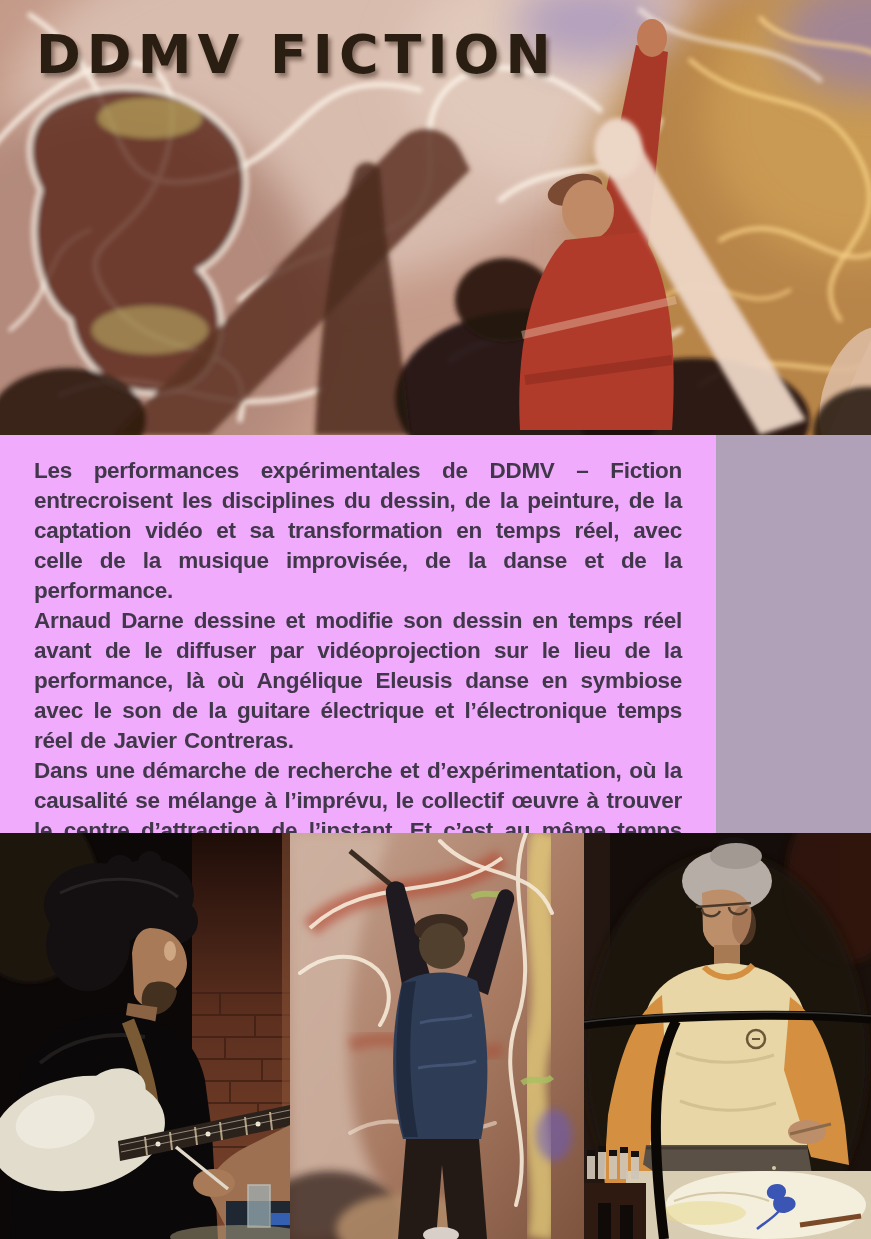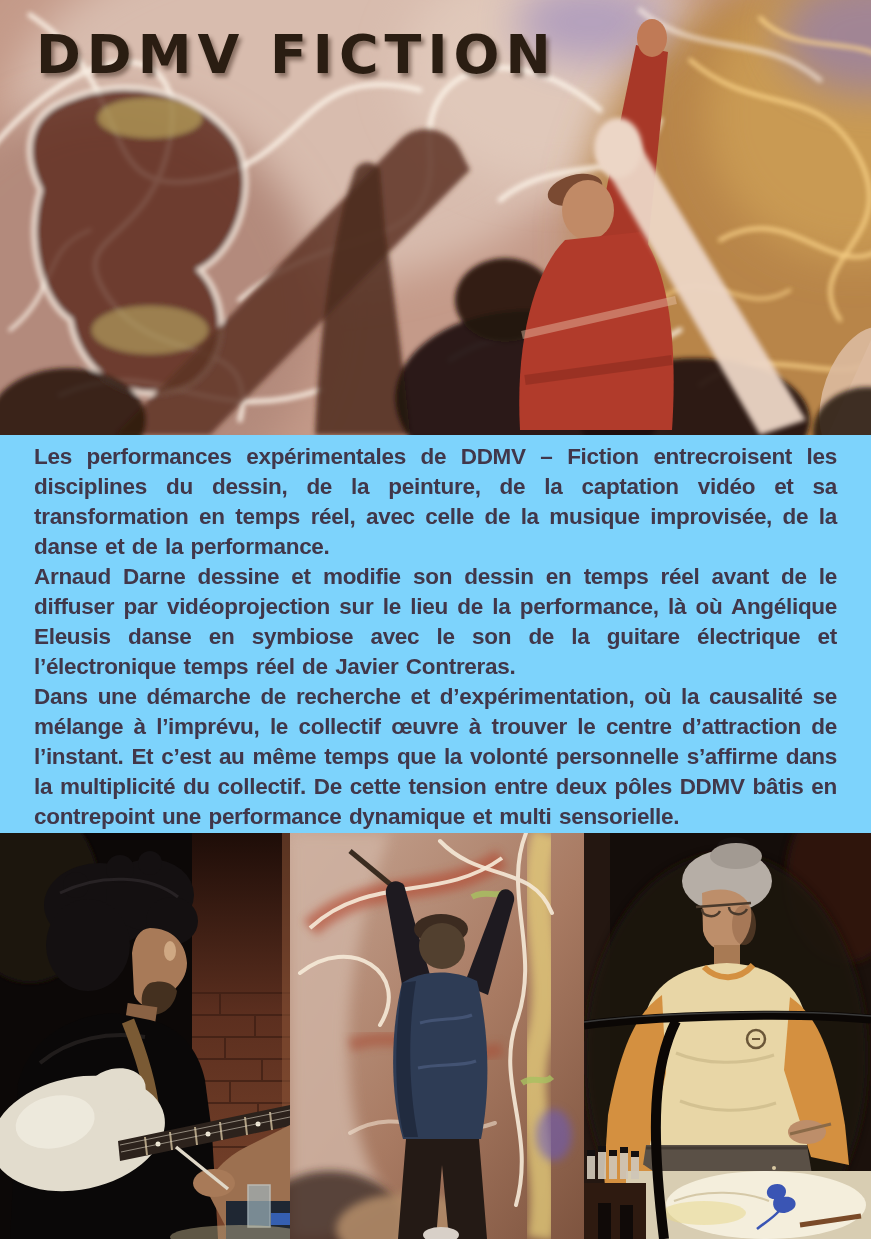--- a/index.html
+++ b/index.html
@@ -14,22 +14,22 @@
   .hero-title{
     position:absolute;top:28px;left:36px;margin:0;
     font-family:"DejaVu Sans",sans-serif;font-weight:bold;
     font-size:54px;line-height:1;letter-spacing:6px;
     color:#2a1d12;
     text-shadow:3px 4px 4px rgba(42,20,8,.45);
     white-space:nowrap;
   }
   
   .textband{
-    box-sizing:border-box;width:871px;height:398px;
-    padding:7px 34px 0 34px;background:#7dd3fc;
+    box-sizing:border-box;width:716px;height:398px;
+    padding:21px 34px 0 34px;background:#f0abfc;
   }
   .textband p{
     margin:0;text-align:justify;
     font-weight:bold;font-size:22.5px;line-height:30px;
     letter-spacing:-0.3px;word-spacing:1.5px;
     color:#41374a;
   }
   
   .gallery{display:flex;width:871px;height:406px;background:#0c0807;}
   .photo{height:406px;overflow:hidden;position:relative;}

